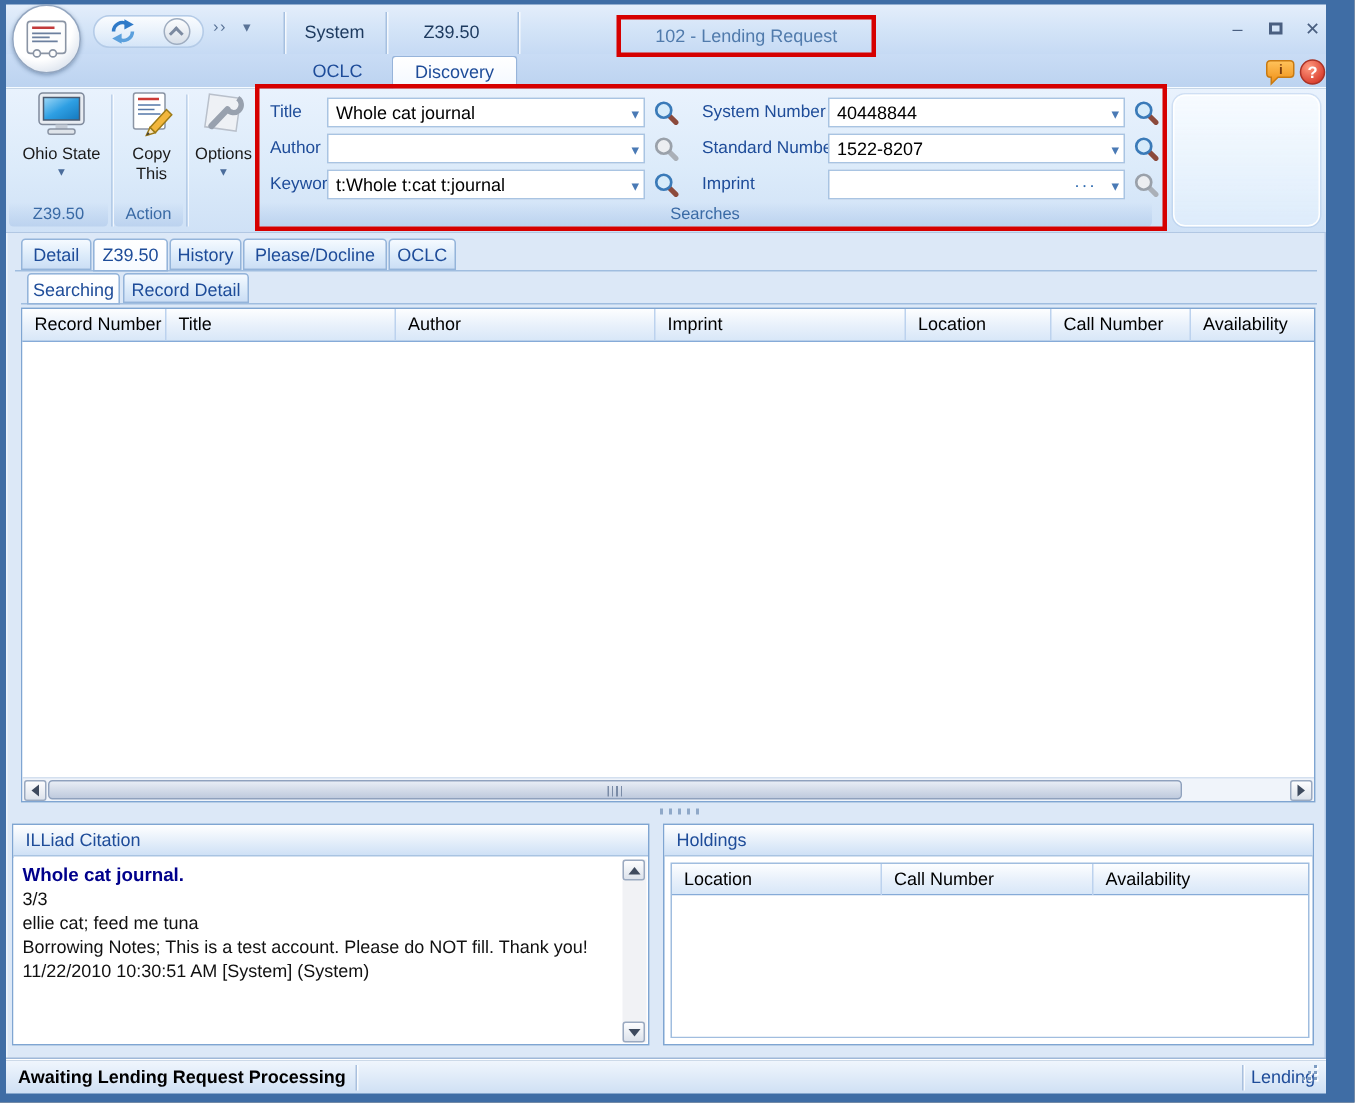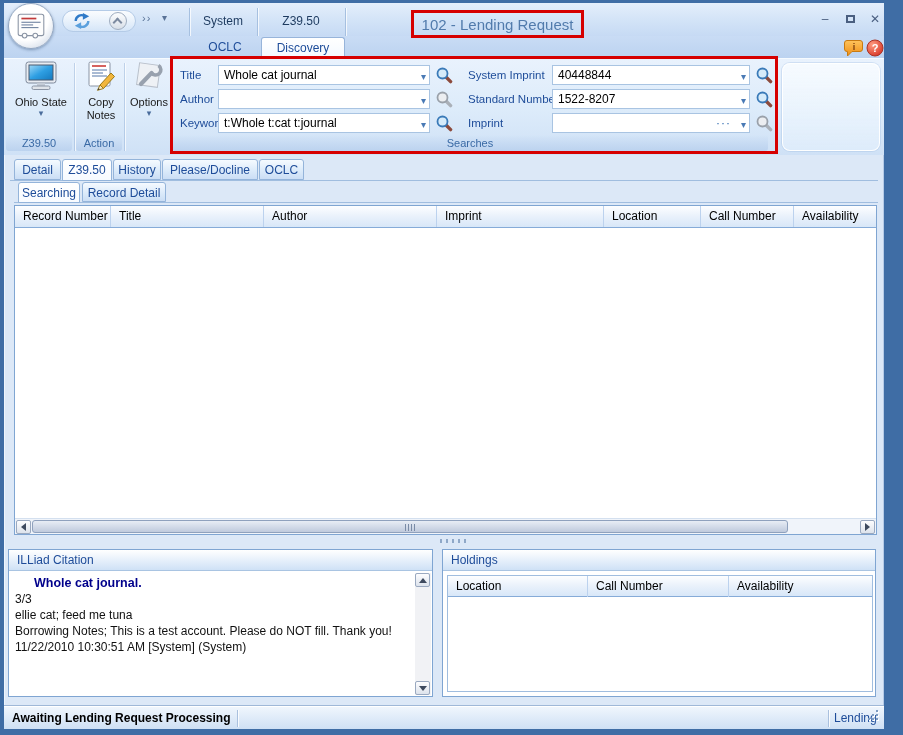--- a/index.html
+++ b/index.html
@@ -25,21 +25,21 @@
   .chev-up{width:7px;height:7px;border-left:2px solid #7c8aa0;border-top:2px solid #7c8aa0;
            transform:rotate(45deg);margin-top:3px;}
   .qat-ovf{position:absolute;left:138px;top:9px;font-size:11px;color:#5a7397;cursor:pointer;letter-spacing:1px;}
   .qat-caret{position:absolute;left:158px;top:9px;font-size:10px;color:#5a7397;cursor:pointer;}
   .colsep{position:absolute;top:5px;height:50px;width:1px;background:#a6c0e0;
           box-shadow:1px 0 0 rgba(255,255,255,.75);}
   .r1tab{position:absolute;top:6px;height:24px;line-height:24px;text-align:center;
          font-size:12px;color:#1d3a5f;cursor:pointer;}
   .title-hl{position:absolute;left:407px;top:7px;width:173px;height:28px;
             border:3px solid #d60000;display:flex;align-items:center;justify-content:center;z-index:40;}
-  .title-text{font-size:15px;color:#517bac;}
+  .title-text{font-size:12px;color:#517bac;}
   .winbtns{position:absolute;left:812px;top:9px;width:68px;display:flex;justify-content:space-between;}
   .wb{width:18px;height:16px;text-align:center;line-height:15px;font-size:12px;color:#4a5f80;cursor:pointer;}
   .maxglyph{display:inline-block;width:9px;height:8px;border:2px solid #4a5f80;margin-top:3px;}
 
   
   .r2tab{position:absolute;top:1px;height:21px;line-height:21px;text-align:center;
          font-size:12px;color:#1e4c99;cursor:pointer;}
   .r2tab.active{background:linear-gradient(#ffffff,#f3f8ff);border:1px solid #97b4da;
                 border-bottom:none;border-radius:3px 3px 0 0;height:22px;z-index:5;}
   .bubble-btn,.help-btn{position:absolute;top:3px;cursor:pointer;}
@@ -103,21 +103,21 @@
 
   .splitdots{position:absolute;left:436px;top:384px;width:30px;height:4px;cursor:row-resize;
              background:repeating-linear-gradient(90deg,#8fa8c8 0 2px,transparent 2px 6px);}
 
   .panel{position:absolute;top:394px;height:148px;border:1px solid #7fa5d2;background:#fff;}
   .phead{position:absolute;left:0;top:0;right:0;height:21px;line-height:21px;
          background:linear-gradient(#ffffff,#cfe1f6);border-bottom:1px solid #a9c4e2;
          font-size:12px;color:#1e4c99;padding-left:8px;}
   .cit-body{position:absolute;left:0;top:22px;right:0;bottom:0;background:#fff;overflow:hidden;}
   .cit-text{position:absolute;left:6px;top:3px;width:392px;font-size:12px;color:#111;line-height:16px;}
-  .cit-title{font-weight:bold;color:#00008b;font-size:12.5px;margin-left:19px;}
+  .cit-title{font-weight:bold;color:#00008b;font-size:12.5px;}
   .vsb{position:absolute;right:1px;top:1px;width:16px;bottom:1px;background:#f1f2f5;}
   .vsb .up{position:absolute;left:0;top:0;width:15px;height:14px;}
   .vsb .dn{position:absolute;left:0;bottom:0;width:15px;height:14px;top:auto;}
 
   .hgrid{position:absolute;left:4px;top:25px;width:426px;height:117px;border:1px solid #a0bddf;background:#fff;}
   .hghrow{position:absolute;left:0;top:0;width:424px;height:21px;
           background:linear-gradient(#fdfeff,#e9f1fb 50%,#d8e7f8);border-bottom:1px solid #86abd8;}
 
   
   .statusbar{position:absolute;left:4px;top:706px;width:880px;height:23px;
@@ -238,21 +238,21 @@
       <svg width="32" height="30" viewBox="0 0 32 30">
         <rect x="4" y="1" width="21" height="24" rx="1.5" fill="#ffffff" stroke="#8a94a4"></rect>
         <line x1="7" y1="5" x2="21" y2="5" stroke="#cc3b36" stroke-width="1.6"></line>
         <line x1="7" y1="9" x2="22" y2="9" stroke="#5577a8"></line>
         <line x1="7" y1="12" x2="18" y2="12" stroke="#5577a8"></line>
         <line x1="7" y1="15" x2="22" y2="15" stroke="#5577a8"></line>
         <polygon points="15,24 26,12 29.5,15.5 18.5,27.5" fill="#f2b63c" stroke="#9c7a17"></polygon>
         <polygon points="15,24 18.5,27.5 12.5,29.3" fill="#f7e6c2" stroke="#9c7a17"></polygon>
         <polygon points="13.6,27 12.5,29.3 14.8,28.4" fill="#3c3c3c"></polygon>
       </svg>
-      <div class="blabel">Copy Notes</div>
+      <div class="blabel">Copy This</div>
     </div>
 
     <div class="bigbtn" style="left:122px;width:46px">
       <svg width="32" height="30" viewBox="0 0 32 30">
         <rect x="5" y="3" width="21" height="22" fill="#eef1f5" stroke="#b9c0cb" transform="rotate(8 15 14)"></rect>
         <path d="M25.5 4.5 a5.2 5.2 0 1 1 -7.2 7.2" fill="none" stroke="#98a1ae" stroke-width="3.6"></path>
         <line x1="18.6" y1="11.9" x2="8" y2="23" stroke="#98a1ae" stroke-width="4.2" stroke-linecap="round"></line>
       </svg>
       <div class="blabel">Options</div>
       <div class="bcaret">▾</div>
@@ -291,21 +291,21 @@
         <circle cx="7.5" cy="7.5" r="5" fill="#eceef1" stroke="#9aa1aa" stroke-width="1.8"></circle>
       </svg>
     </span>
     <span class="magbtn" style="left:430px;top:54px">
       <svg width="18" height="18" viewBox="0 0 18 18">
         <line x1="11" y1="11" x2="15.6" y2="15.6" stroke="#8c4a3c" stroke-width="3.4" stroke-linecap="round"></line>
         <circle cx="7.5" cy="7.5" r="5" fill="#d6ebfa" stroke="#3a7ab8" stroke-width="1.8"></circle>
       </svg>
     </span>
 
-    <div class="flabel" style="left:464px;top:6px">System Imprint</div>
+    <div class="flabel" style="left:464px;top:6px">System Number</div>
     <div class="flabel" style="left:464px;top:30px">Standard Number</div>
     <div class="flabel" style="left:464px;top:54px">Imprint</div>
 
     <div class="combo" style="left:548px;top:6px;width:198px">
       <span>40448844</span>
       <span class="ccaret">▾</span>
     </div>
     <div class="combo" style="left:548px;top:30px;width:198px">
       <span>1522-8207</span>
       <span class="ccaret">▾</span>

